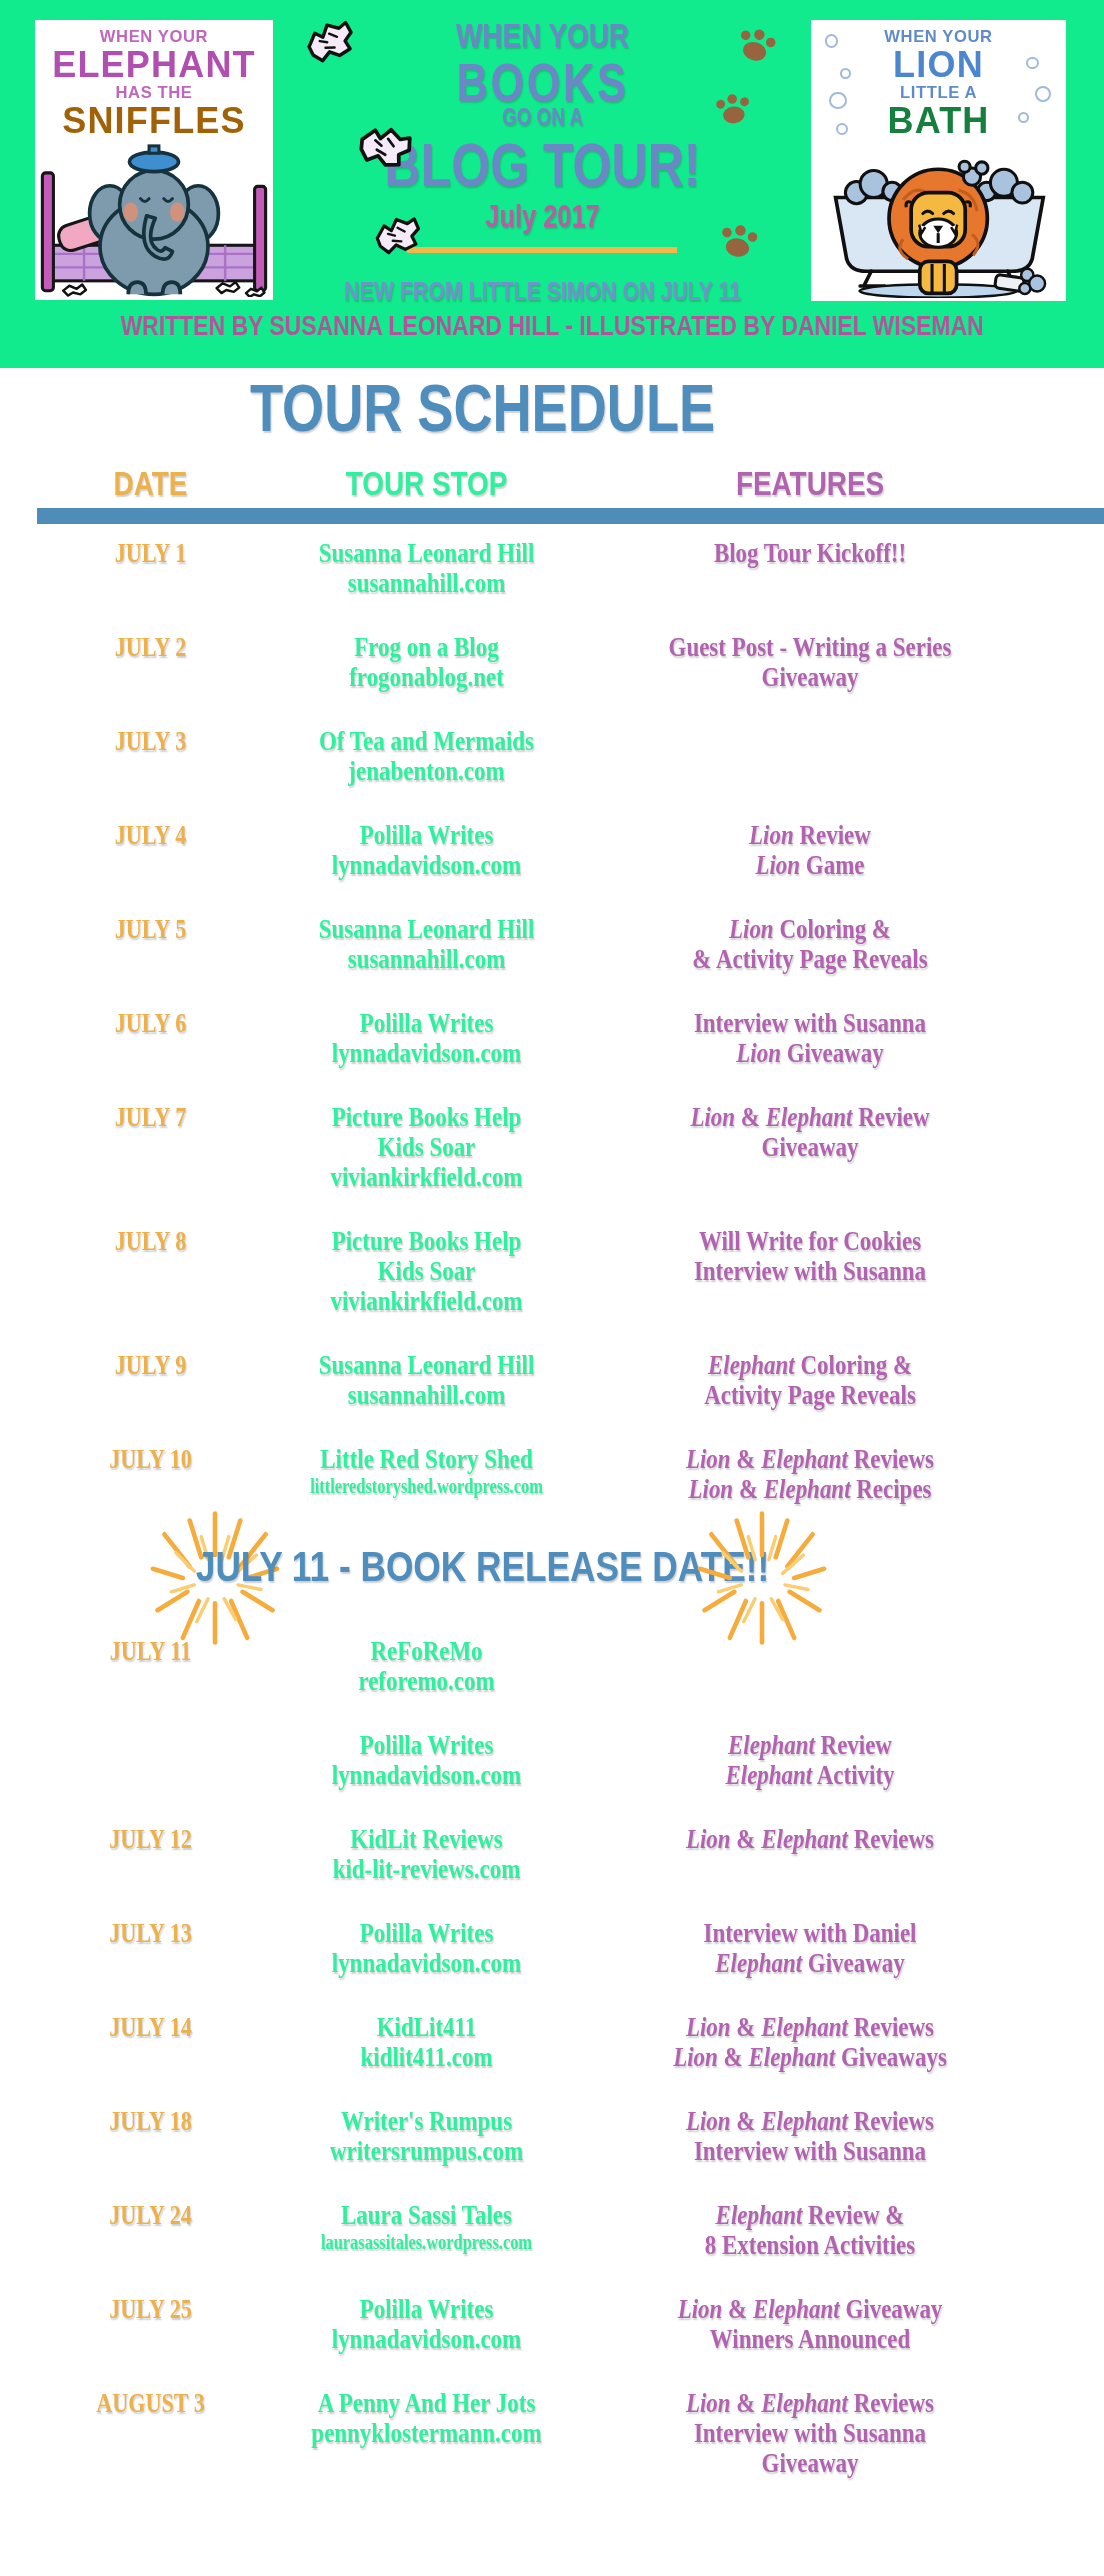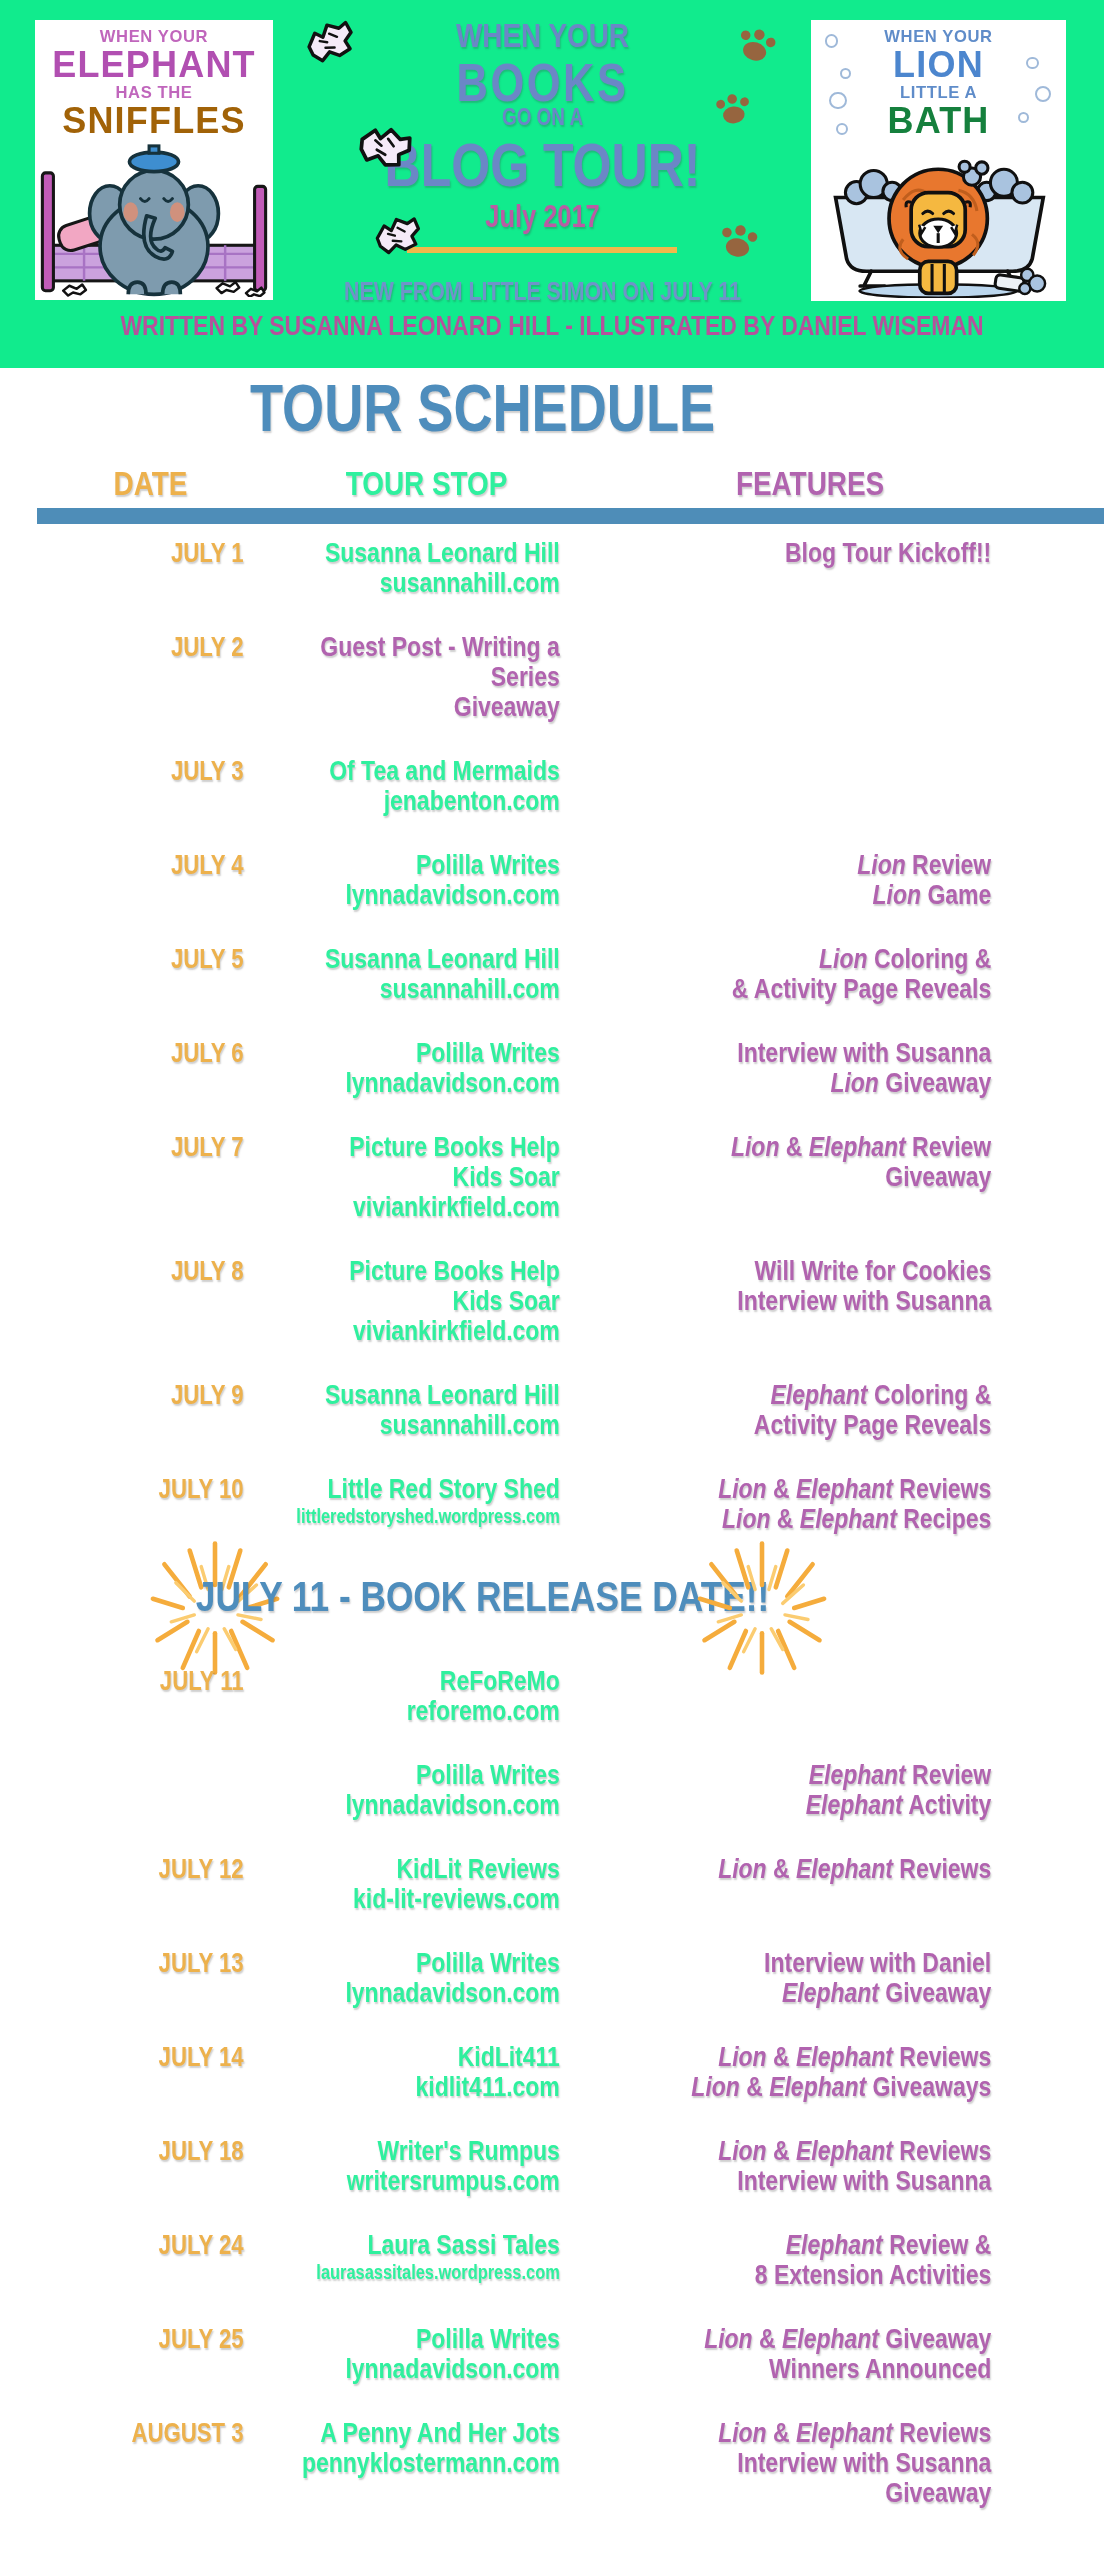--- a/index.html
+++ b/index.html
@@ -44,21 +44,21 @@
   .sched-title{margin-top:11px;text-align:center;font-size:66px;line-height:58px;color:#4E8DBC;}
   .col-heads{display:grid;grid-template-columns:227px 325px 442px;padding-left:37px;
     margin-top:28px;font-size:34px;line-height:36px;text-align:center;}
   .col-date{color:#EDB14C;}
   .col-stop{color:#2FF09E;}
   .col-feat{color:#B163AF;}
   .divider{margin-top:7.4px;margin-left:37px;width:1067px;height:16px;background:#4E8DB8;}
   .rows{margin-top:13.5px;}
   .row{display:grid;grid-template-columns:227px 325px 442px;padding-left:37px;
     margin-bottom:34px;align-items:start;}
-  .cell{text-align:right;}
+  .cell{text-align:center;font-family:Liberation Serif, serif;}
   .line{font-size:28px;line-height:30px;}
   .date{color:#EDB14C;font-size:27px;}
   .stop{color:#2FF09E;}
   .feat{color:#B163AF;}
   .small{font-size:20px;line-height:25px;}
   .feat i{font-style:italic;}
 
   .banner{position:relative;height:97px;margin-top:8px;margin-bottom:1.2px;}
   .banner-label{position:absolute;left:0;right:0;top:3.7px;text-align:center;
     font-size:43px;color:#4E8DBC;}
@@ -254,20 +254,24 @@
     <div class="cell">
           <div class="line feat cond shadow">Blog Tour Kickoff!!</div>
         </div>
   </div>
 
   <div class="row">
     <div class="cell">
       <div class="line date cond shadow">JULY 2</div>
     </div>
     <div class="cell">
+          <div class="line stop cond shadow">Frog on a Blog</div>
+          <div class="line stop cond shadow">frogonablog.net</div>
+        </div>
+    <div class="cell">
           <div class="line feat cond shadow">Guest Post - Writing a Series</div>
           <div class="line feat cond shadow">Giveaway</div>
         </div>
   </div>
 
   <div class="row">
     <div class="cell">
       <div class="line date cond shadow">JULY 3</div>
     </div>
     <div class="cell">

